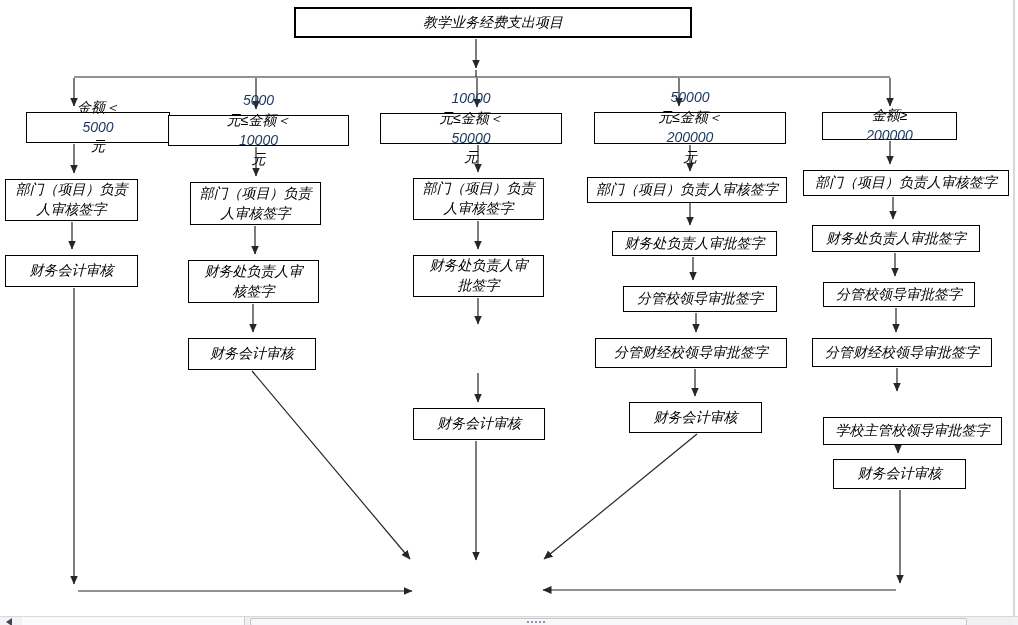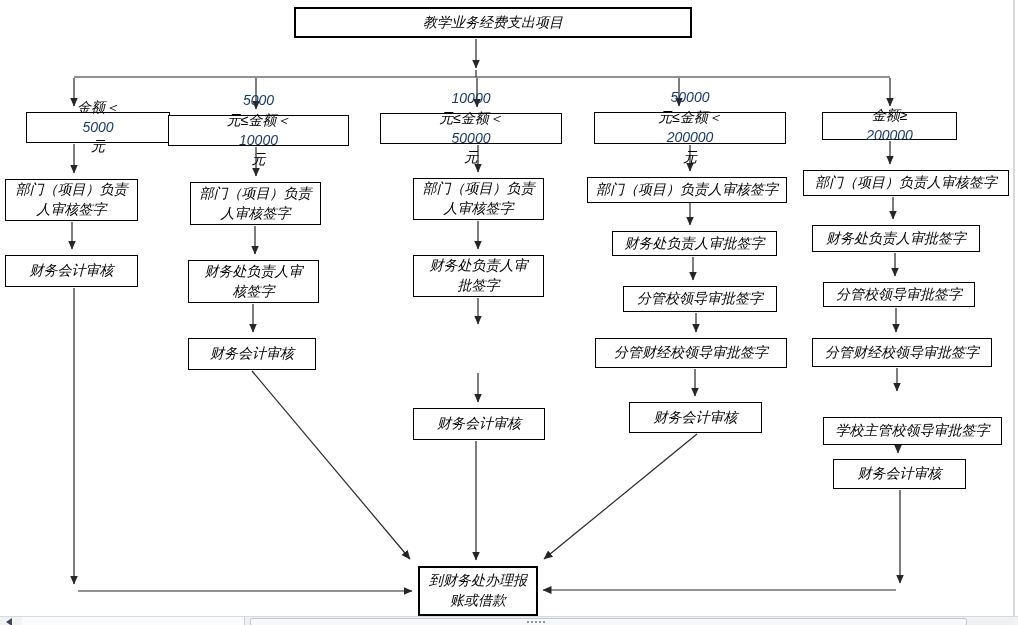--- a/index.html
+++ b/index.html
@@ -128,24 +128,20 @@
   <div class="box" style="left:629px;top:402px;width:133px;height:31px;">财务会计审核</div>
 
   <div class="box" style="left:822px;top:112px;width:135px;height:28px;">金额≥<span class="num">200000</span></div>
   <div class="box" style="left:803px;top:170px;width:206px;height:26px;">部门（项目）负责人审核签字</div>
   <div class="box" style="left:812px;top:225px;width:168px;height:27px;">财务处负责人审批签字</div>
   <div class="box" style="left:823px;top:282px;width:152px;height:25px;">分管校领导审批签字</div>
   <div class="box" style="left:812px;top:338px;width:180px;height:29px;">分管财经校领导审批签字</div>
   <div class="box" style="left:812px;top:417px;width:179px;height:28px;margin-left:11px;">学校主管校领导审批签字</div>
   <div class="box" style="left:833px;top:459px;width:133px;height:30px;">财务会计审核</div>
 
-  <div class="box b2" style="left:418px;top:566px;width:120px;height:50px;">
-    <div>到财务处办理报</div>
-    <div>账或借款</div>
-  </div>
 
   <div class="vedge"></div>
 
   <div class="hbar">
     <div class="leftbtn">
       <div class="tri"></div>
     </div>
     <div class="tabarea"></div>
     <div class="track"></div>
     <div class="thumb"></div>

